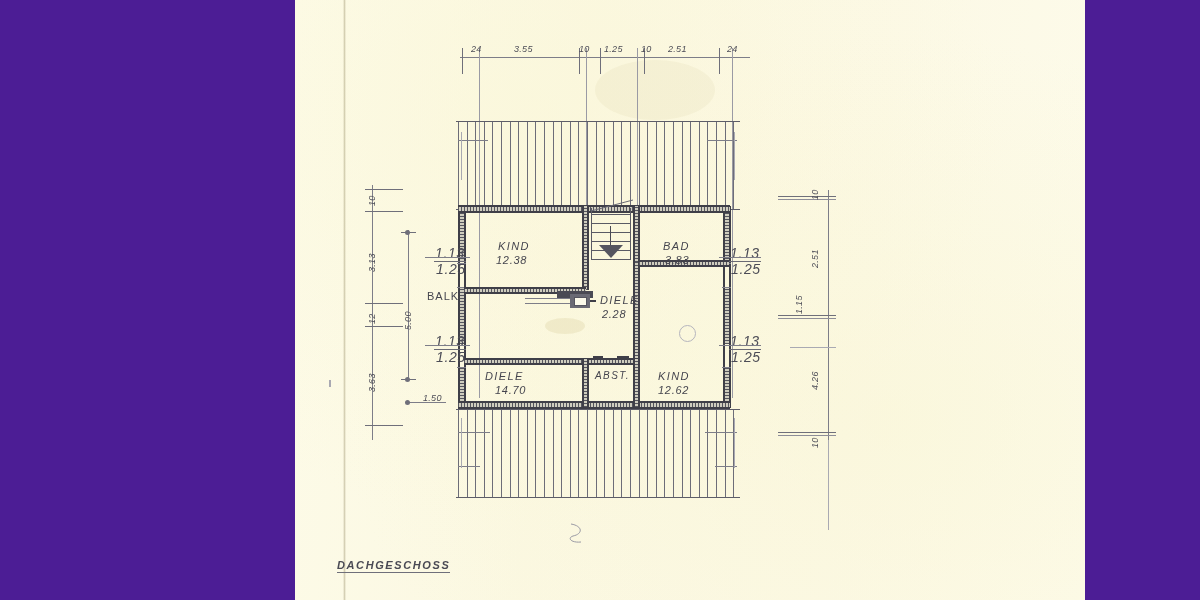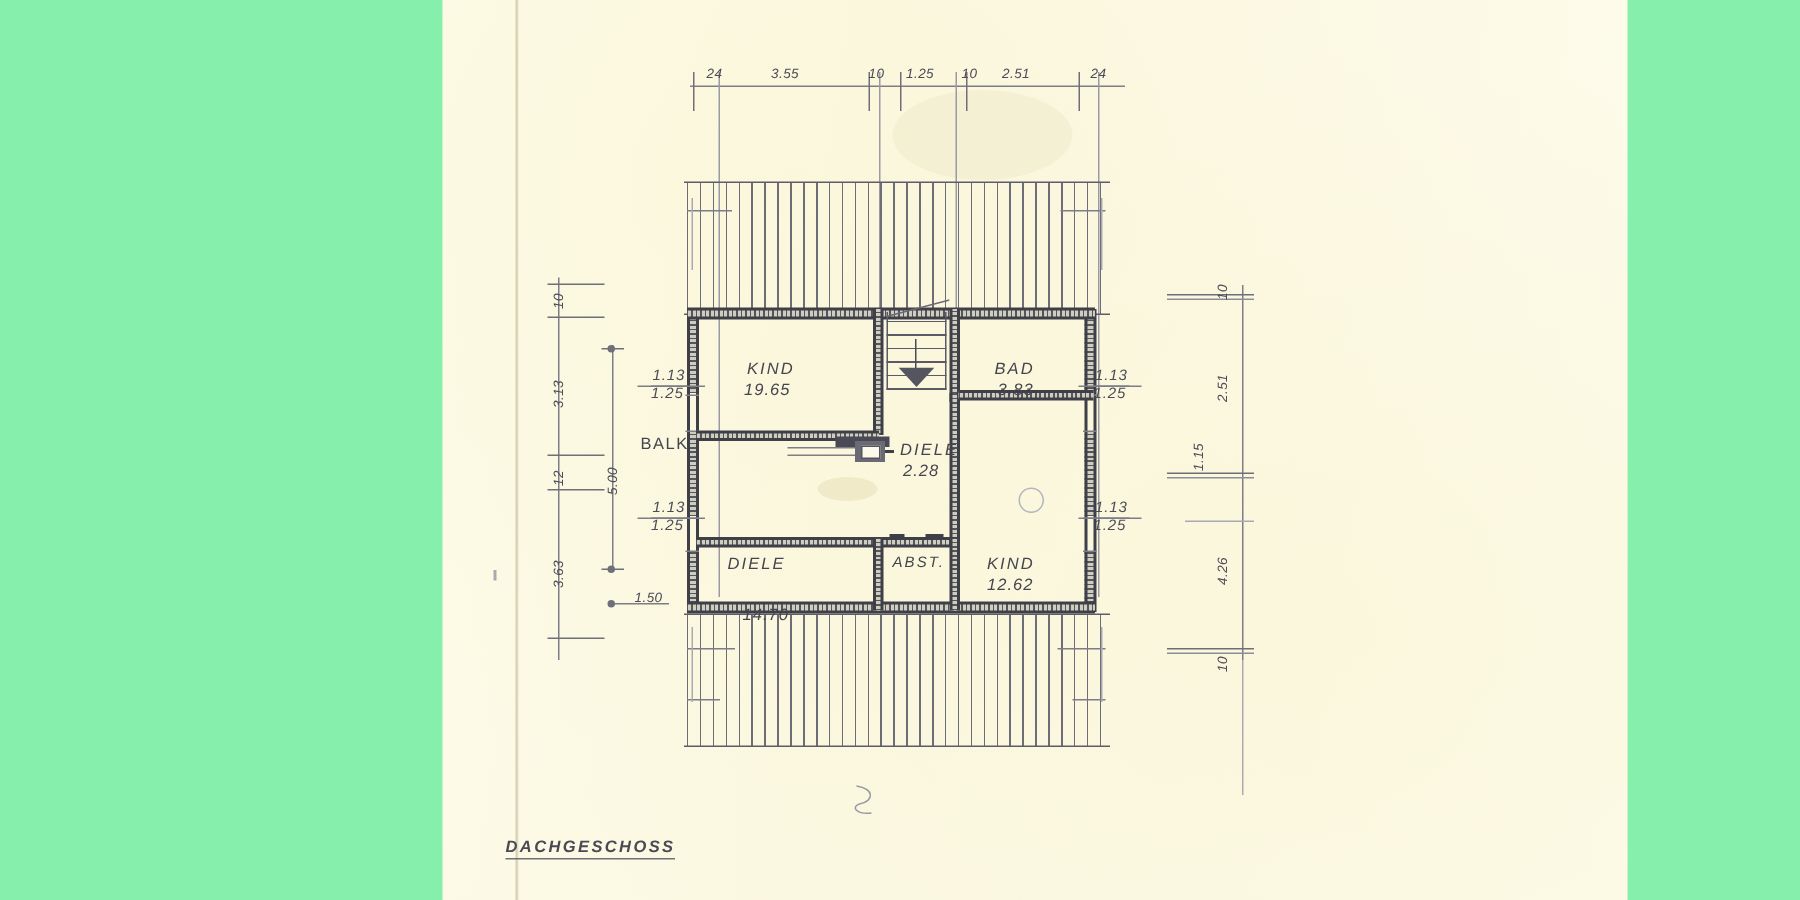--- a/index.html
+++ b/index.html
@@ -1,18 +1,18 @@
 <!DOCTYPE html>
 <html><head>
 <meta charset="utf-8">
 <style>
   html,body{margin:0;padding:0;background:#ffffff;}
   body{width:1200px;height:600px;overflow:hidden;font-family:"Liberation Sans",sans-serif;}
 
-  #stage{position:relative;width:1200px;height:600px;background:#86efac;}
+  #stage{position:relative;width:1200px;height:600px;background:#4c1d95;}
 
   
   #paper{position:absolute;left:295px;top:0;width:790px;height:600px;
          background:
            radial-gradient(ellipse at 30% 20%, rgba(250,246,214,.55), rgba(0,0,0,0) 60%),
            radial-gradient(ellipse at 75% 70%, rgba(248,244,208,.45), rgba(0,0,0,0) 65%),
            linear-gradient(98deg,#fdfbe8 0%,#fbf8e2 35%,#fcf9e6 70%,#fdfbea 100%);
   }
   
   .crease{position:absolute;top:0;width:3px;height:600px;
@@ -43,21 +43,21 @@
      background:repeating-linear-gradient(0deg,#5a5a64 0 1px,rgba(0,0,0,0) 1px 9px);}
 
   
   .txt{position:absolute;color:#45454e;font-family:"Liberation Sans",sans-serif;
        white-space:nowrap;letter-spacing:.6px;}
   .room{font-size:11px;letter-spacing:1.4px;}
   .area{font-size:11px;letter-spacing:.7px;}
   .dim{font-size:9px;color:#4c4c56;letter-spacing:.3px;}
   .dimv{font-size:9px;color:#4c4c56;letter-spacing:.3px;
         transform-origin:0 0;transform:rotate(-90deg);}
-  .frac{font-size:10px;color:#4c4c56;text-align:left;line-height:1.05;}
+  .frac{font-size:14px;color:#4c4c56;text-align:right;line-height:1.05;}
   .frac .num{border-bottom:1px solid #6a6a74;display:block;padding:0 1px;}
   .title{font-size:11px;letter-spacing:1.6px;color:#4a4a54;
          border-bottom:1px solid #6f6f7a;padding-bottom:1px;font-weight:bold;}
   .ital{font-style:italic;}
 
   .circ{position:absolute;border:1px solid #b5b5bd;border-radius:50%;}
 </style>
 </head>
 <body>
 
@@ -193,30 +193,30 @@
     <div class="ink h" style="left:161px;top:409px;width:284px;background:#5d5d68;"></div>
     <div class="ink h" style="left:161px;top:497px;width:284px;background:#5d5d68;"></div>
     <div class="ink hthin" style="left:163px;top:432px;width:32px;"></div>
     <div class="ink hthin" style="left:410px;top:432px;width:32px;"></div>
     <div class="ink hthin" style="left:163px;top:466px;width:22px;"></div>
     <div class="ink hthin" style="left:420px;top:466px;width:22px;"></div>
     <div class="ink v faint" style="left:166px;top:418px;height:50px;"></div>
     <div class="ink v faint" style="left:439px;top:418px;height:50px;"></div>
 
     <div class="txt room ital" style="left:203px;top:240px;">KIND</div>
-    <div class="txt area ital" style="left:201px;top:254px;">19.65</div>
+    <div class="txt area ital" style="left:201px;top:254px;">12.38</div>
 
     <div class="txt room ital" style="left:368px;top:240px;">BAD</div>
     <div class="txt area ital" style="left:370px;top:254px;">3.83</div>
 
     <div class="txt room ital" style="left:305px;top:294px;">DIELE</div>
     <div class="txt area ital" style="left:307px;top:308px;">2.28</div>
 
     <div class="txt room ital" style="left:190px;top:370px;">DIELE</div>
-    <div class="txt area ital" style="left:200px;top:404px;">14.70</div>
+    <div class="txt area ital" style="left:200px;top:384px;">14.70</div>
 
     <div class="txt room ital" style="left:300px;top:370px;font-size:10px;">ABST.</div>
 
     <div class="txt room ital" style="left:363px;top:370px;">KIND</div>
     <div class="txt area ital" style="left:363px;top:384px;">12.62</div>
 
     <div class="txt room" style="left:132px;top:290px;letter-spacing:1px;">BALK</div>
 
     <div class="ink vthin" style="left:77px;top:185px;height:255px;"></div>
     <div class="ink h" style="left:70px;top:189px;width:38px;background:#6f6f7a;"></div>

